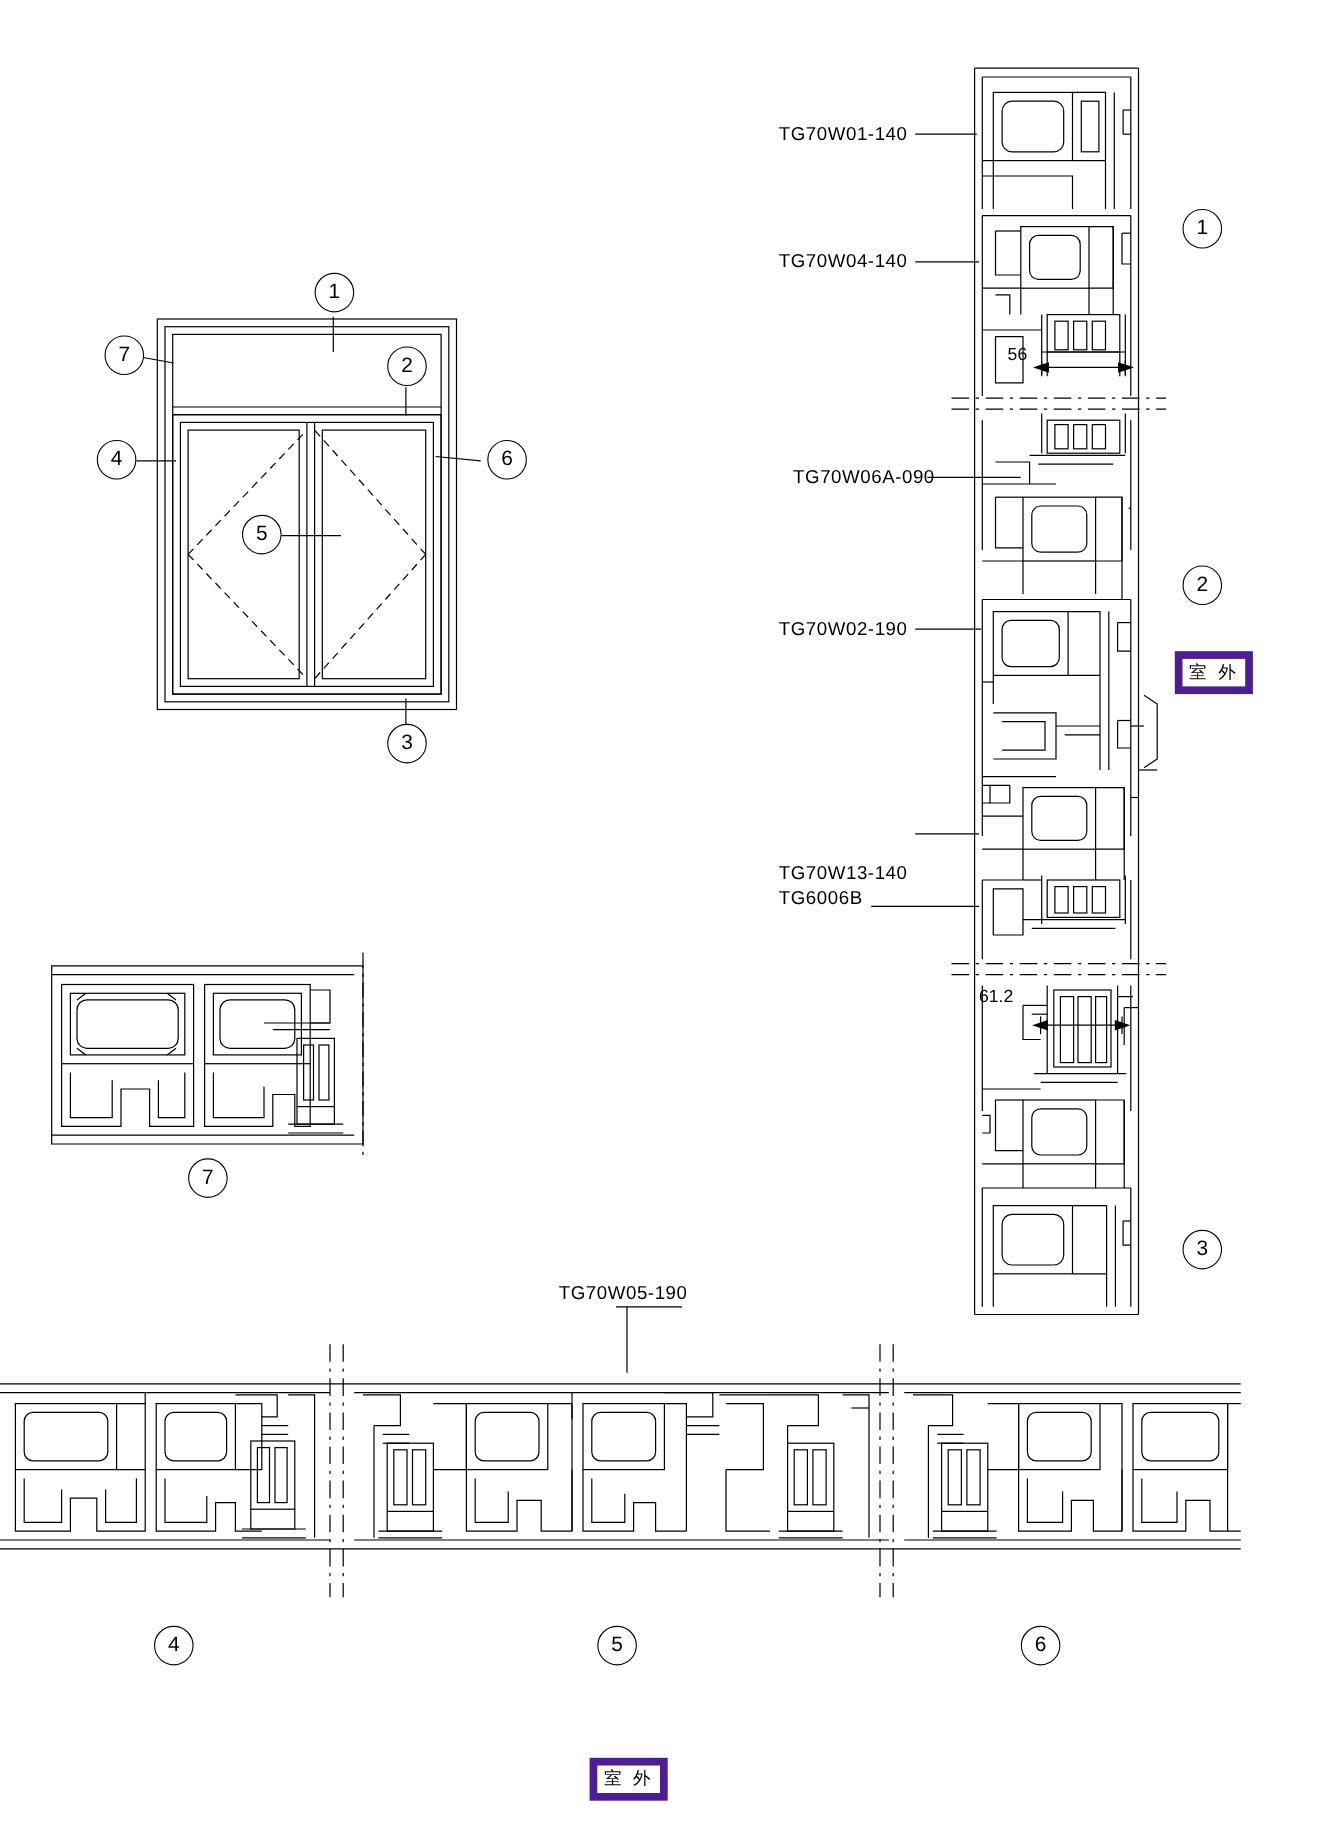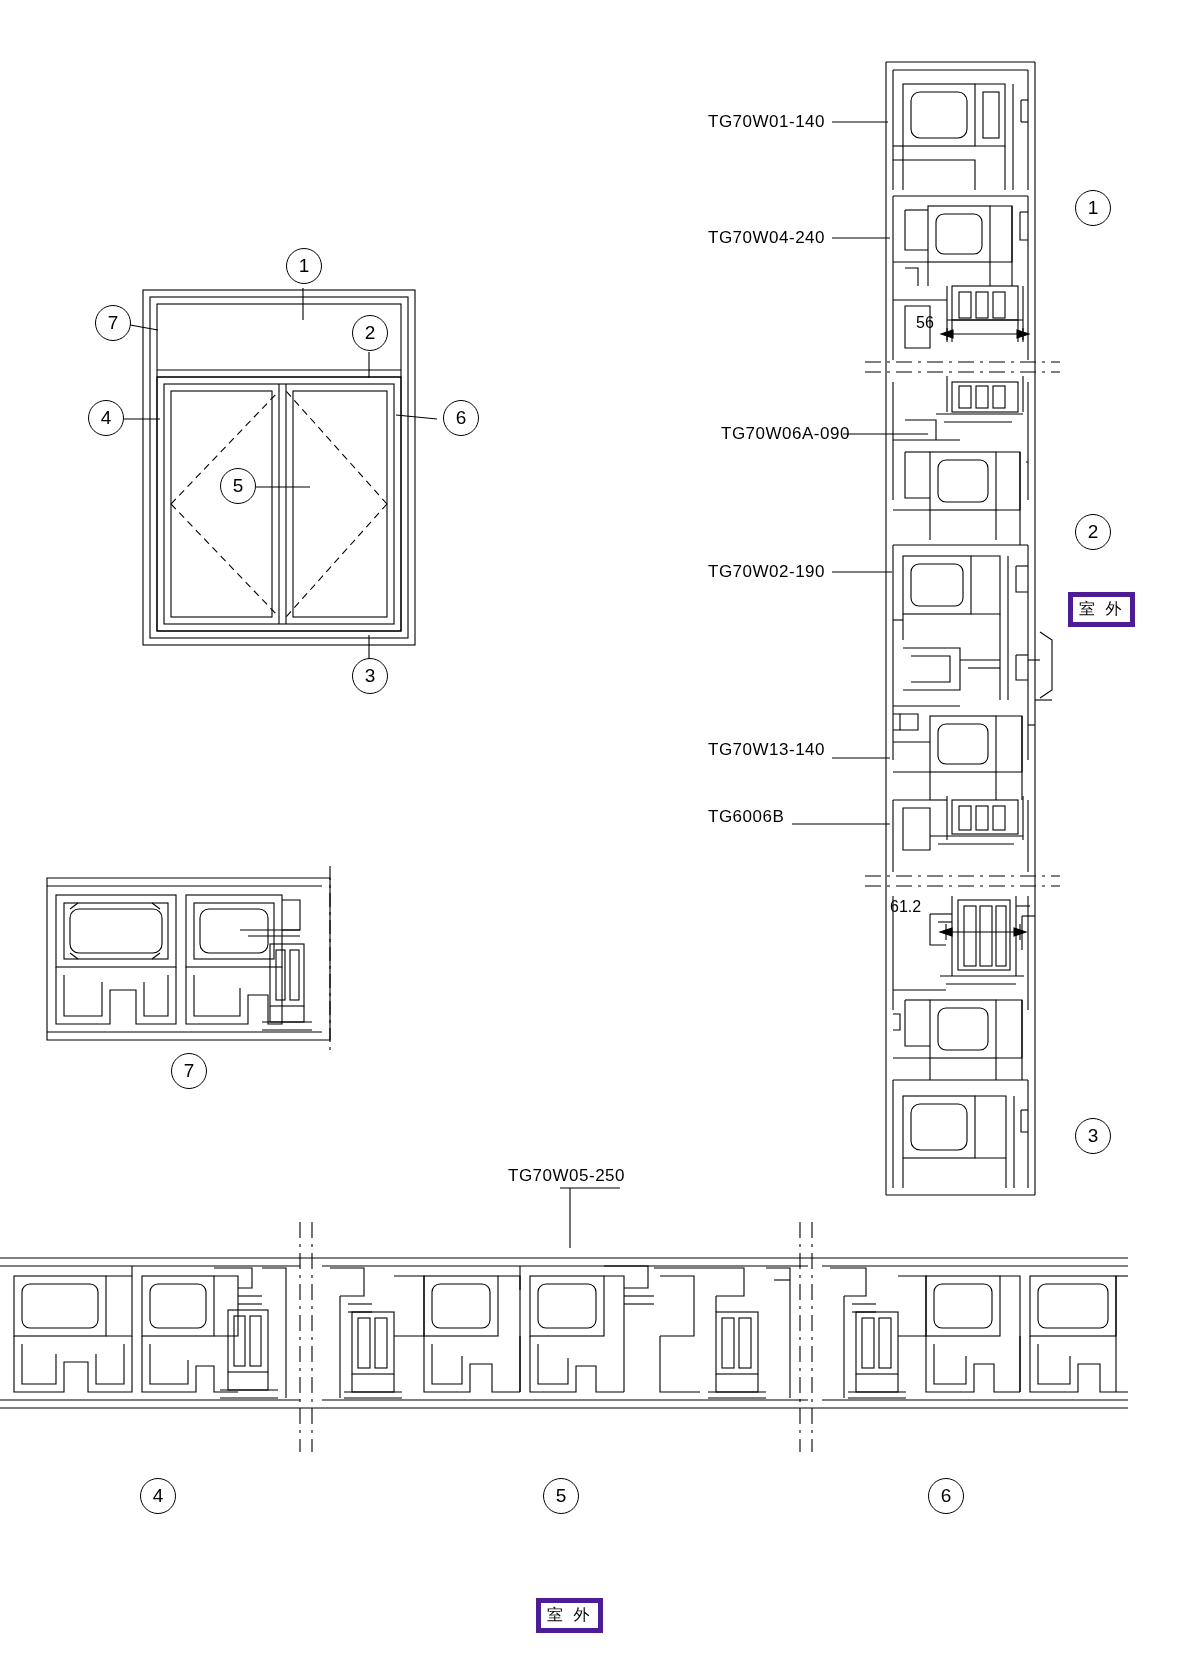--- a/index.html
+++ b/index.html
@@ -38,21 +38,21 @@
   }
   .dim {
     position: absolute;
     font-family: "Liberation Sans", sans-serif;
     font-size: 16px;
     white-space: nowrap;
     color: #000;
   }
   .cnbox {
     position: absolute;
-    border: 5px solid #4c1d95;
+    border: 7px solid #4c1d95;
     font-family: "Liberation Sans", sans-serif;
     font-size: 16px;
     padding: 2px 6px;
     letter-spacing: 3px;
     white-space: nowrap;
     background: #fff;
     color: #000;
   }
   .bubble {
     position: absolute;
@@ -468,27 +468,27 @@
 
       <g>
         <path d="M570 1188 L570 1248"></path>
         <path d="M560 1188 L620 1188"></path>
       </g>
 
     </g>
   </svg>
 
   <div class="lbl" style="left:708px; top:112px;">TG70W01-140</div>
-  <div class="lbl" style="left:708px; top:228px;">TG70W04-240</div>
+  <div class="lbl" style="left:708px; top:228px;">TG70W04-140</div>
   <div class="lbl" style="left:708px; top:424px;margin-left:13px;">TG70W06A-090</div>
   <div class="lbl" style="left:708px; top:562px;">TG70W02-190</div>
-  <div class="lbl" style="left:708px; top:740px;">TG70W13-140</div>
+  <div class="lbl" style="left:708px; top:784px;">TG70W13-140</div>
   <div class="lbl" style="left:708px; top:807px;">TG6006B</div>
 
-  <div class="lbl" style="left:508px; top:1166px;">TG70W05-250</div>
+  <div class="lbl" style="left:508px; top:1166px;">TG70W05-190</div>
 
   <div class="dim" style="left:916px; top:314px;">56</div>
   <div class="dim" style="left:890px; top:898px;">61.2</div>
 
   <div class="cnbox" style="left:1068px; top:592px;">室 外</div>
   <div class="cnbox" style="left:536px; top:1598px;">室 外</div>
 
   <div class="bubble" style="left:286px; top:248px;">1</div>
   <div class="bubble" style="left:352px; top:315px;">2</div>
   <div class="bubble" style="left:352px; top:658px;">3</div>

